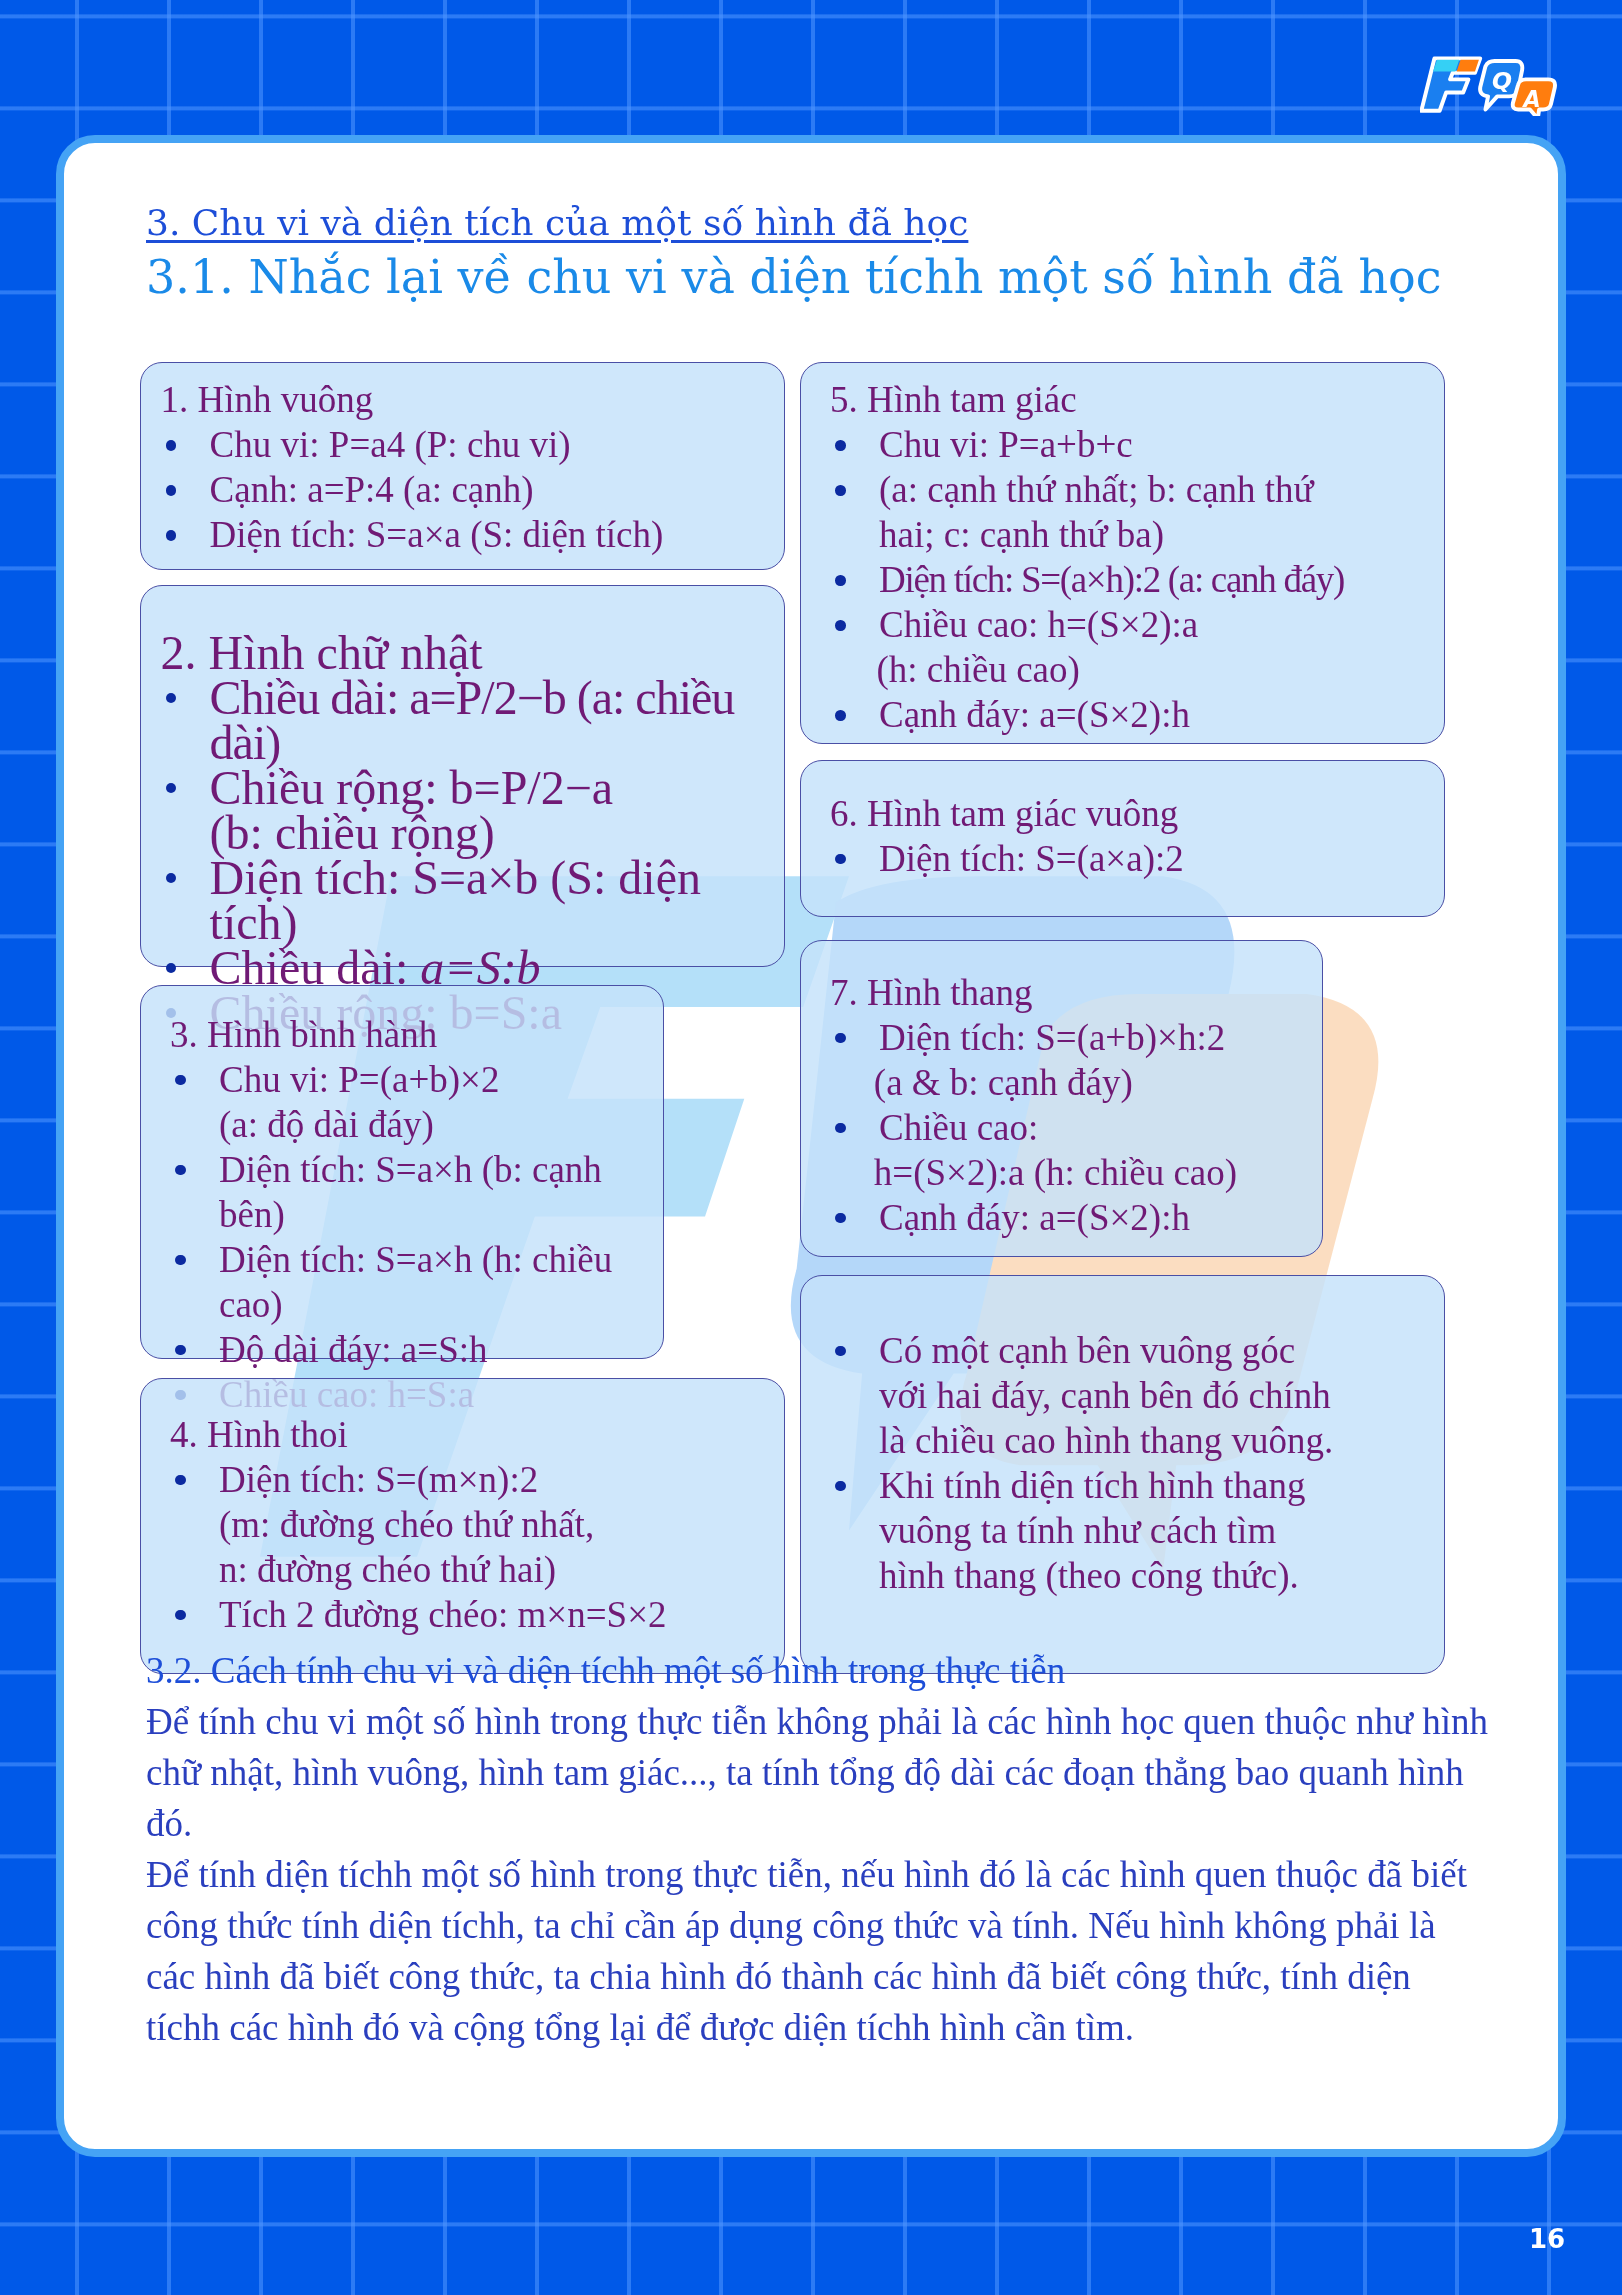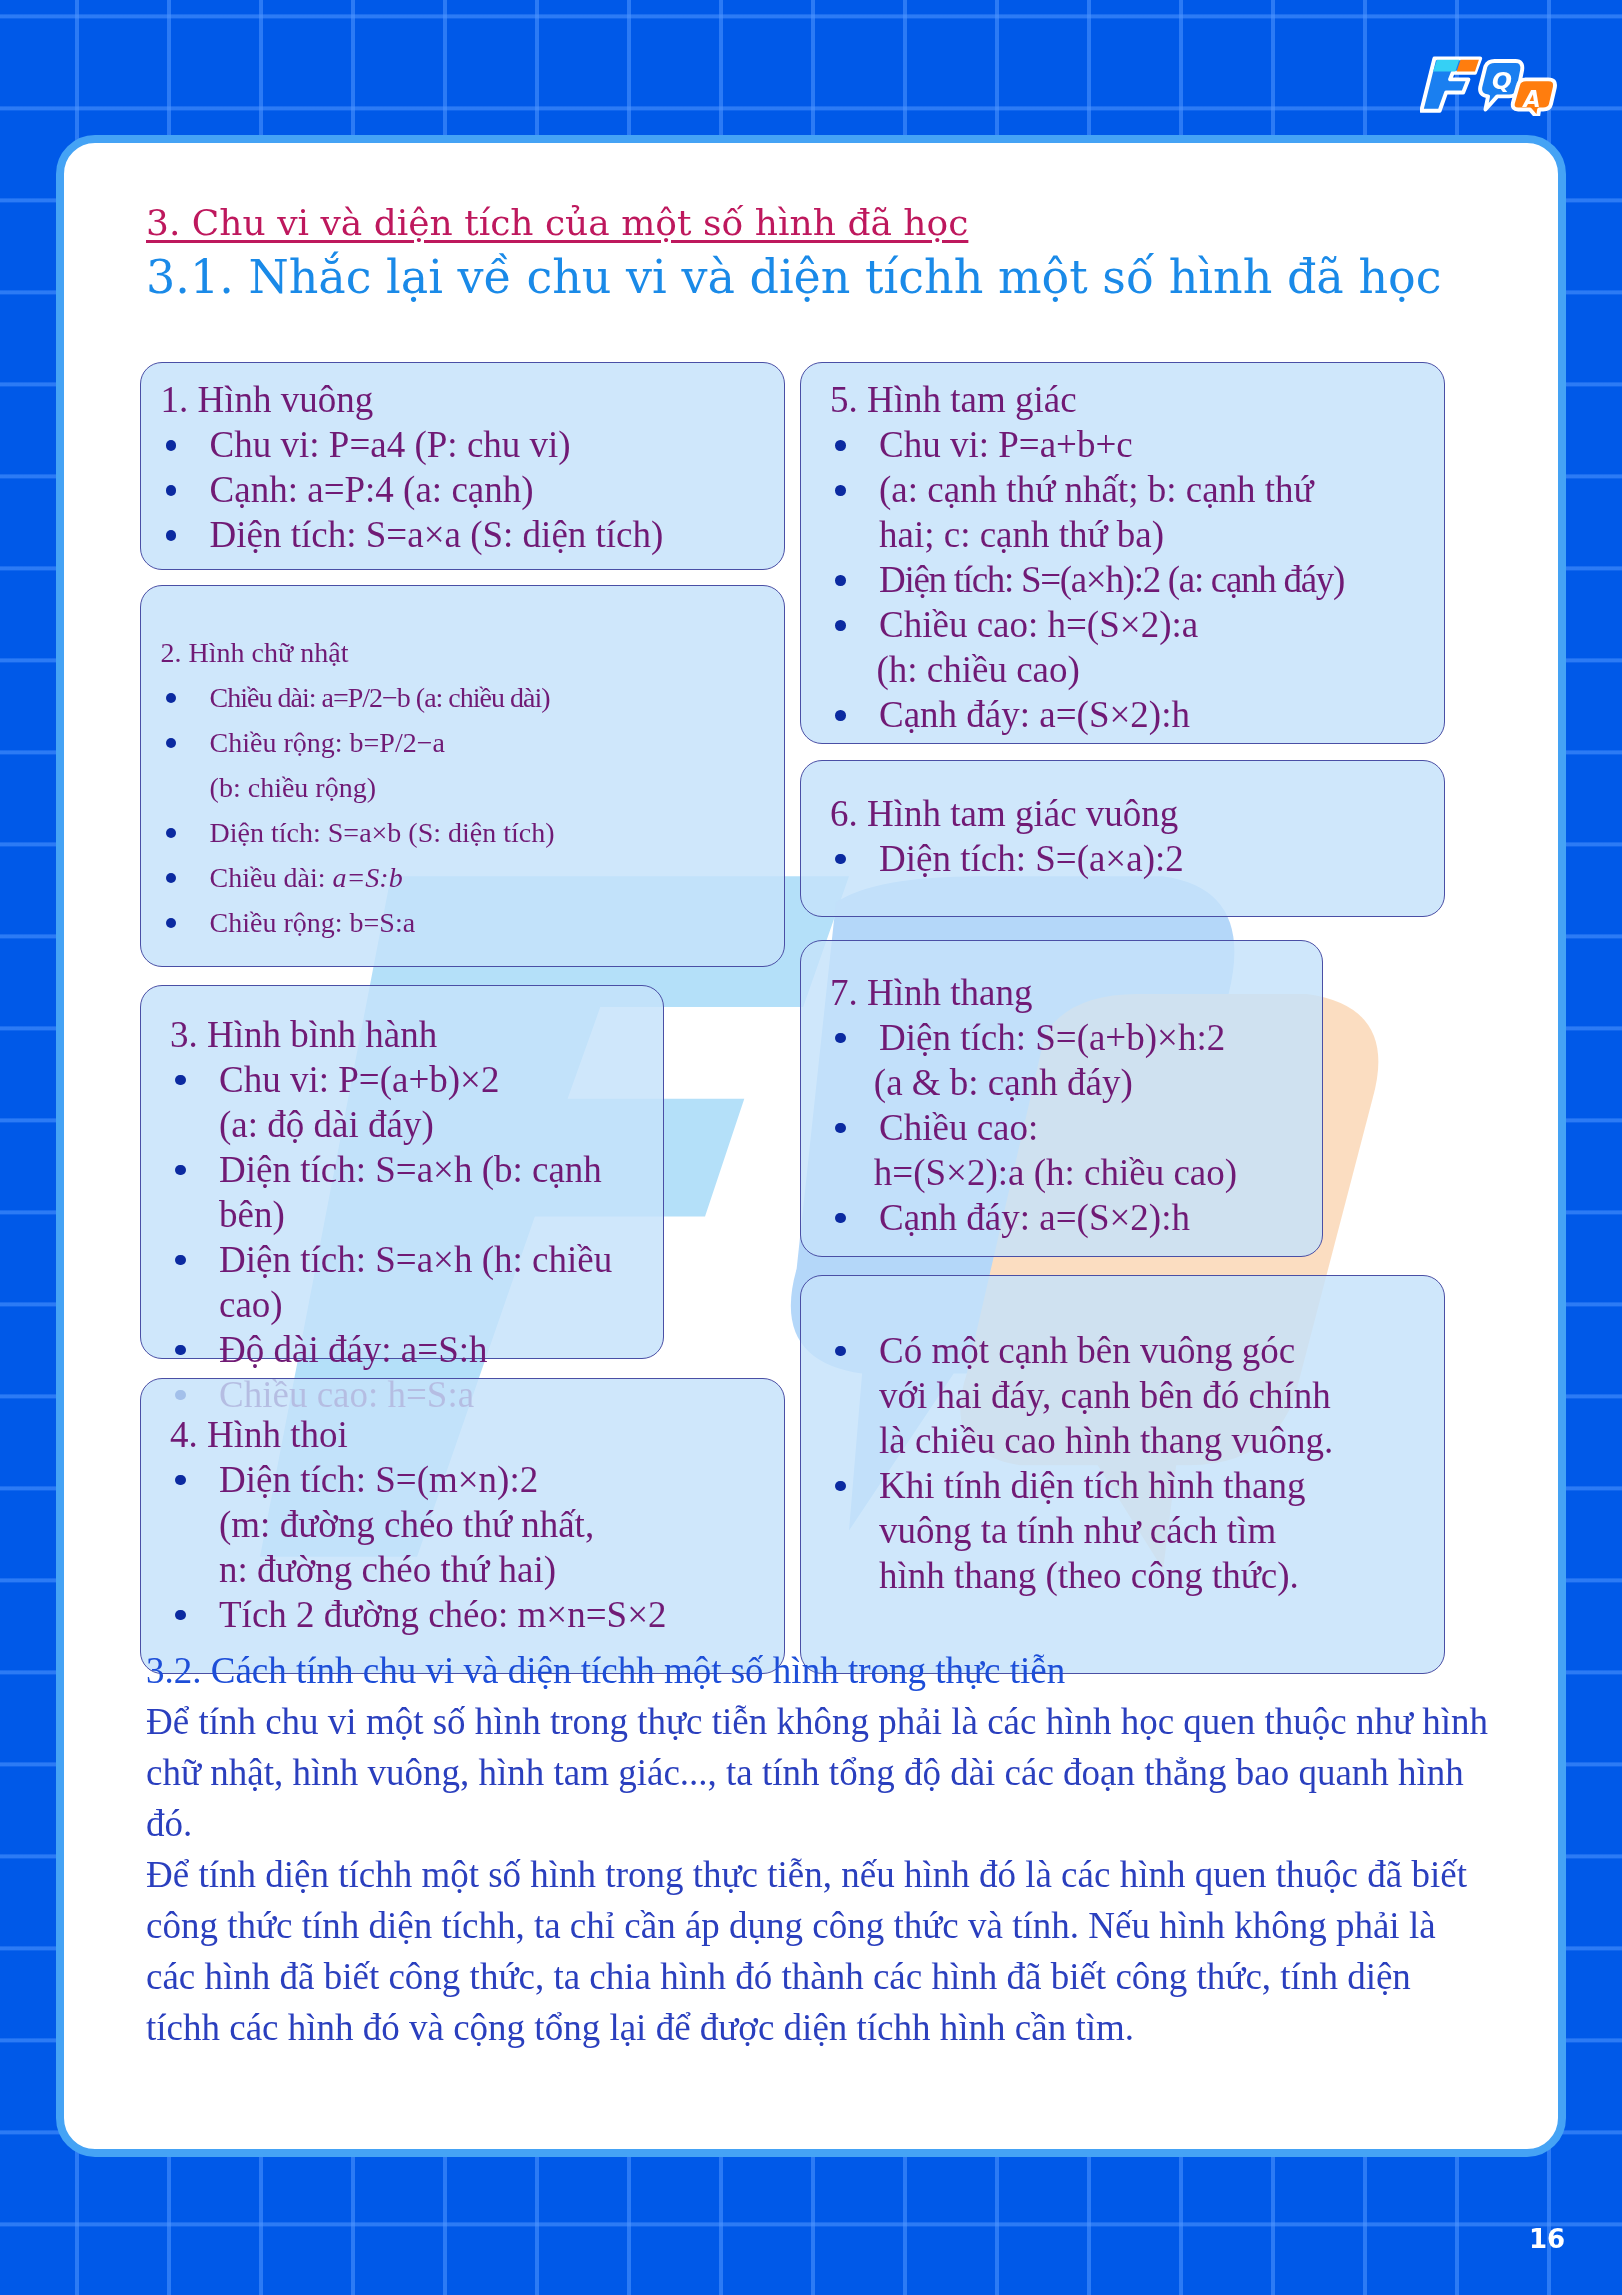--- a/index.html
+++ b/index.html
@@ -24,21 +24,21 @@
     border: 8.5px solid #45a3f5;
     border-radius: 39px;
     overflow: hidden;
   }
   .watermark {
     position: absolute; left: 196px; top: 733px; width: 1178px; height: 694px;
     opacity: 0.35; pointer-events: none;
   }
   .h-main {
     position: absolute; left: 82px; top: 59px;
-    font-size: 36px; color: #be185d; text-decoration: underline;
+    font-size: 36px; color: #1d4ed8; text-decoration: underline;
     text-decoration-thickness: 2.6px; text-underline-offset: 5.2px;
     white-space: nowrap;
   }
   .h-sub {
     position: absolute; left: 82px; top: 107px;
     font-size: 46px; color: #1a8ae8; white-space: nowrap;
   }
   .box {
     position: absolute;
     background: rgba(196, 226, 250, 0.82);
@@ -104,21 +104,21 @@
 
   <div class="box" style="left:76px; top:173px; width:645px; height:208px; padding:14.4px 0 0 19.6px;">
     <div class="title">1. Hình vuông</div>
     <ul>
       <li><span>Chu vi: P=a4 (P: chu vi)</span></li>
       <li><span>Cạnh: a=P:4 (a: cạnh)</span></li>
       <li><span>Diện tích: S=a×a (S: diện tích)</span></li>
     </ul>
   </div>
 
-  <div class="box" style="left:76px; top:396px; width:645px; height:382px; padding:44px 0 0 19.6px; font-size:28px; line-height:45px;">
+  <div class="box" style="left:76px; top:396px; width:645px; height:382px; padding:44px 0 0 19.6px; font-size:48px; line-height:45px;">
     <div class="title">2. Hình chữ nhật</div>
     <ul>
       <li style="letter-spacing:-1px;"><span>Chiều dài: a=P/2−b (a: chiều dài)</span></li>
       <li><span>Chiều rộng: b=P/2−a</span><span class="sub">(b: chiều rộng)</span></li>
       <li><span>Diện tích: S=a×b (S: diện tích)</span></li>
       <li><span>Chiều dài: </span><em>a=S:b</em></li>
       <li><span>Chiều rộng: b=S:a</span></li>
     </ul>
   </div>
 

